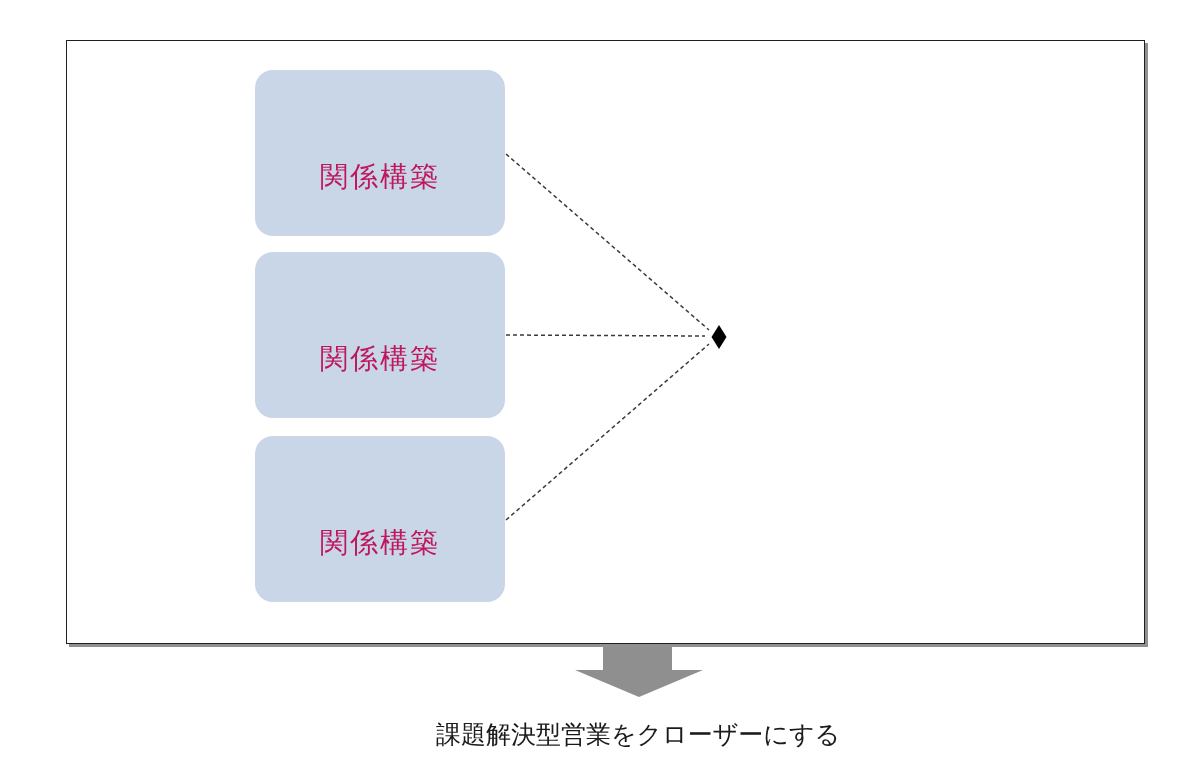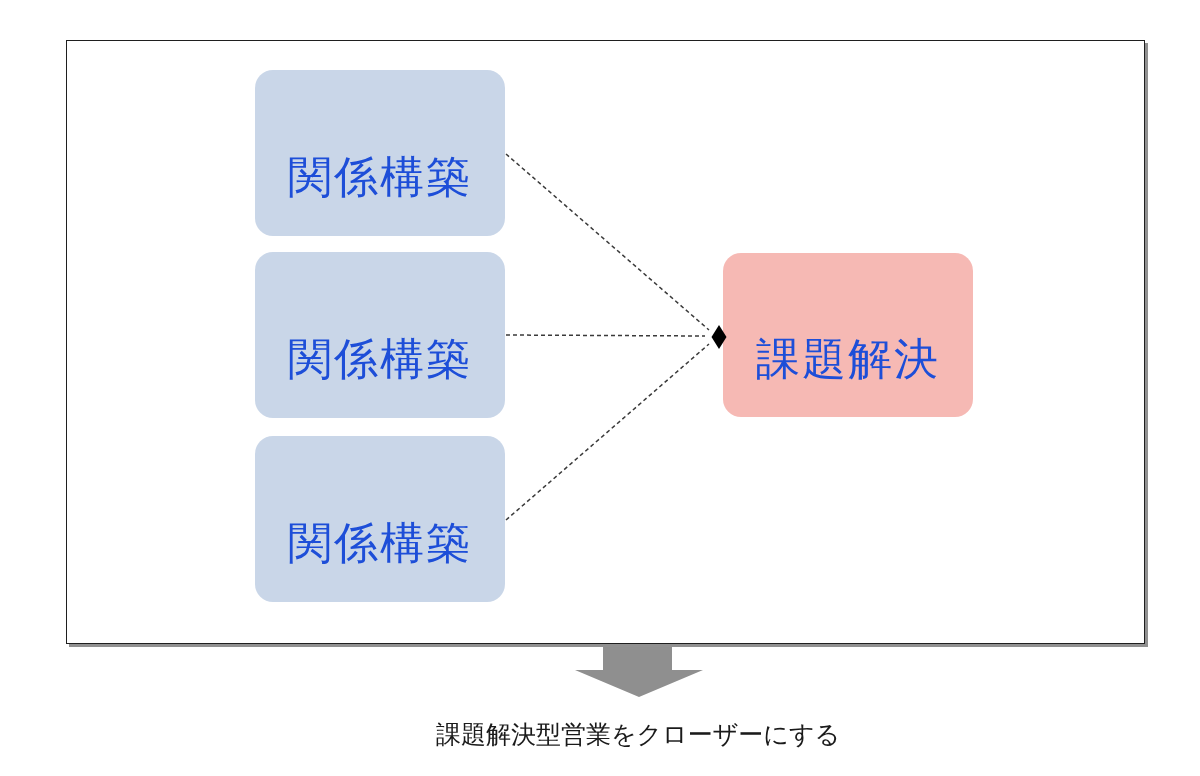--- a/index.html
+++ b/index.html
@@ -28,22 +28,22 @@
   }
   .node {
     position: absolute;
     border-radius: 18px;
     display: flex;
     align-items: center;
     justify-content: center;
     box-sizing: border-box;
   }
   .node-label {
-    font-size: 44px;
-    color: #1d4ed8;
+    font-size: 28px;
+    color: #be185d;
     letter-spacing: 2px;
     white-space: nowrap;
     margin-top: 48px;
   }
   .source-node {
     left: 255px;
     width: 250px;
     height: 166px;
     background: #c9d6e8;
   }
@@ -99,23 +99,20 @@
   </div>
 
   <div class="node source-node n1">
     <span class="node-label">関係構築</span>
   </div>
 
   <div class="node source-node n2">
     <span class="node-label">関係構築</span>
   </div>
 
-  <div class="node target-node">
-    <span class="node-label">課題解決</span>
-  </div>
 
   <svg class="overlay-svg" viewBox="0 0 1200 776" xmlns="http://www.w3.org/2000/svg">
     <line class="connector" x1="506" y1="154" x2="709" y2="330"></line>
     <line class="connector" x1="506" y1="335" x2="705" y2="336"></line>
     <line class="connector" x1="506" y1="520" x2="709" y2="344"></line>
     <polygon class="arrowhead" points="719,325 726.5,337 719,349 711.5,337"></polygon>
     <polygon class="down-arrow" points="603,647 672,647 672,670 703,670 639,697 575,670 603,670"></polygon>
   </svg>
 
   <div class="caption">課題解決型営業をクローザーにする</div>

